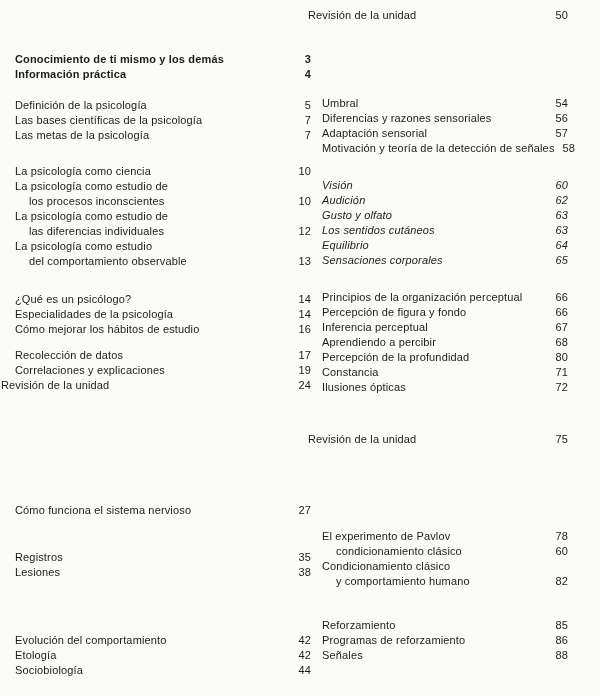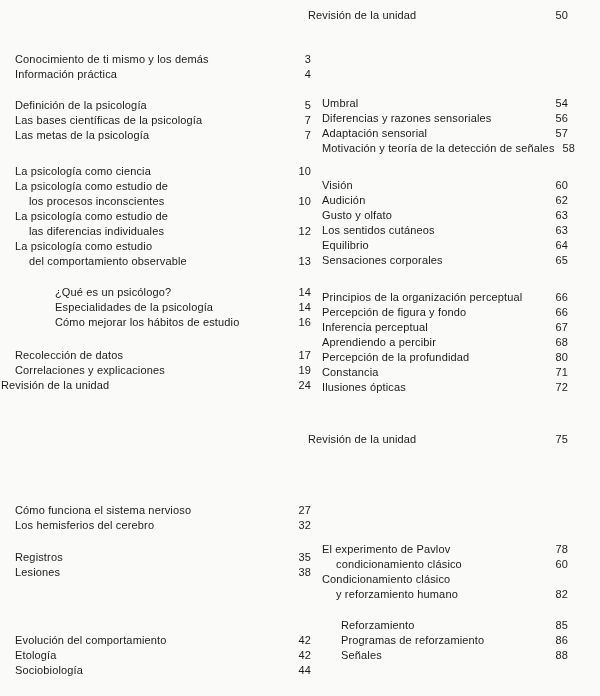--- a/index.html
+++ b/index.html
@@ -40,21 +40,21 @@
   .label { white-space: nowrap; }
   .line2 .label { padding-left: 14px; }
   .pnum { white-space: nowrap; padding-left: 8px; text-align: center; }
   .entry.review { margin-left: -14px; }
 </style>
 </head>
 <body>
 
 <div class="sheet">
   <div class="col" style="left: 15px; width: 296px;">
-      <div class="group" style="top: 52px;">
+      <div class="group" style="top: 52px; font-weight: bold;">
         <div class="entry">
           <div class="line">
             <span class="label">Conocimiento de ti mismo y los demás</span>
             <span class="pnum">3</span>
           </div>
         </div>
         <div class="entry">
           <div class="line">
             <span class="label">Información práctica</span>
             <span class="pnum">4</span>
@@ -109,21 +109,21 @@
         <div class="entry">
           <div class="line">
             <span class="label">La psicología como estudio</span>
           </div>
           <div class="line line2">
             <span class="label">del comportamiento observable</span>
             <span class="pnum">13</span>
           </div>
         </div>
       </div>
-      <div class="group" style="top: 285px; margin-left: 40px;">
+      <div class="group" style="top: 292px;">
         <div class="entry">
           <div class="line">
             <span class="label">¿Qué es un psicólogo?</span>
             <span class="pnum">14</span>
           </div>
         </div>
         <div class="entry">
           <div class="line">
             <span class="label">Especialidades de la psicología</span>
             <span class="pnum">14</span>
@@ -154,26 +154,20 @@
             <span class="label">Revisión de la unidad</span>
             <span class="pnum">24</span>
           </div>
         </div>
       </div>
       <div class="group" style="top: 503px;">
         <div class="entry">
           <div class="line">
             <span class="label">Cómo funciona el sistema nervioso</span>
             <span class="pnum">27</span>
-          </div>
-        </div>
-        <div class="entry">
-          <div class="line">
-            <span class="label">Los hemisferios del cerebro</span>
-            <span class="pnum">32</span>
           </div>
         </div>
       </div>
       <div class="group" style="top: 550px;">
         <div class="entry">
           <div class="line">
             <span class="label">Registros</span>
             <span class="pnum">35</span>
           </div>
         </div>
@@ -233,21 +227,21 @@
             <span class="pnum">57</span>
           </div>
         </div>
         <div class="entry">
           <div class="line">
             <span class="label">Motivación y teoría de la detección de señales</span>
             <span class="pnum">58</span>
           </div>
         </div>
       </div>
-      <div class="group" style="top: 178px;">
+      <div class="group" style="top: 178px; font-style: italic;">
         <div class="entry">
           <div class="line">
             <span class="label">Visión</span>
             <span class="pnum">60</span>
           </div>
         </div>
         <div class="entry">
           <div class="line">
             <span class="label">Audición</span>
             <span class="pnum">62</span>
@@ -323,44 +317,44 @@
         </div>
       </div>
       <div class="group" style="top: 432px;">
         <div class="entry review">
           <div class="line">
             <span class="label">Revisión de la unidad</span>
             <span class="pnum">75</span>
           </div>
         </div>
       </div>
-      <div class="group" style="top: 529px; margin-top: 13px;">
+      <div class="group" style="top: 529px;">
         <div class="entry">
           <div class="line">
             <span class="label">El experimento de Pavlov</span>
             <span class="pnum">78</span>
           </div>
         </div>
         <div class="entry">
           <div class="line line2">
             <span class="label">condicionamiento clásico</span>
             <span class="pnum">60</span>
           </div>
         </div>
         <div class="entry">
           <div class="line">
             <span class="label">Condicionamiento clásico</span>
           </div>
           <div class="line line2">
-            <span class="label">y reforzamiento humano</span>
+            <span class="label">y comportamiento humano</span>
             <span class="pnum">82</span>
           </div>
         </div>
       </div>
-      <div class="group" style="top: 618px; margin-left: 19px;">
+      <div class="group" style="top: 618px;">
         <div class="entry">
           <div class="line">
             <span class="label">Reforzamiento</span>
             <span class="pnum">85</span>
           </div>
         </div>
         <div class="entry">
           <div class="line">
             <span class="label">Programas de reforzamiento</span>
             <span class="pnum">86</span>

